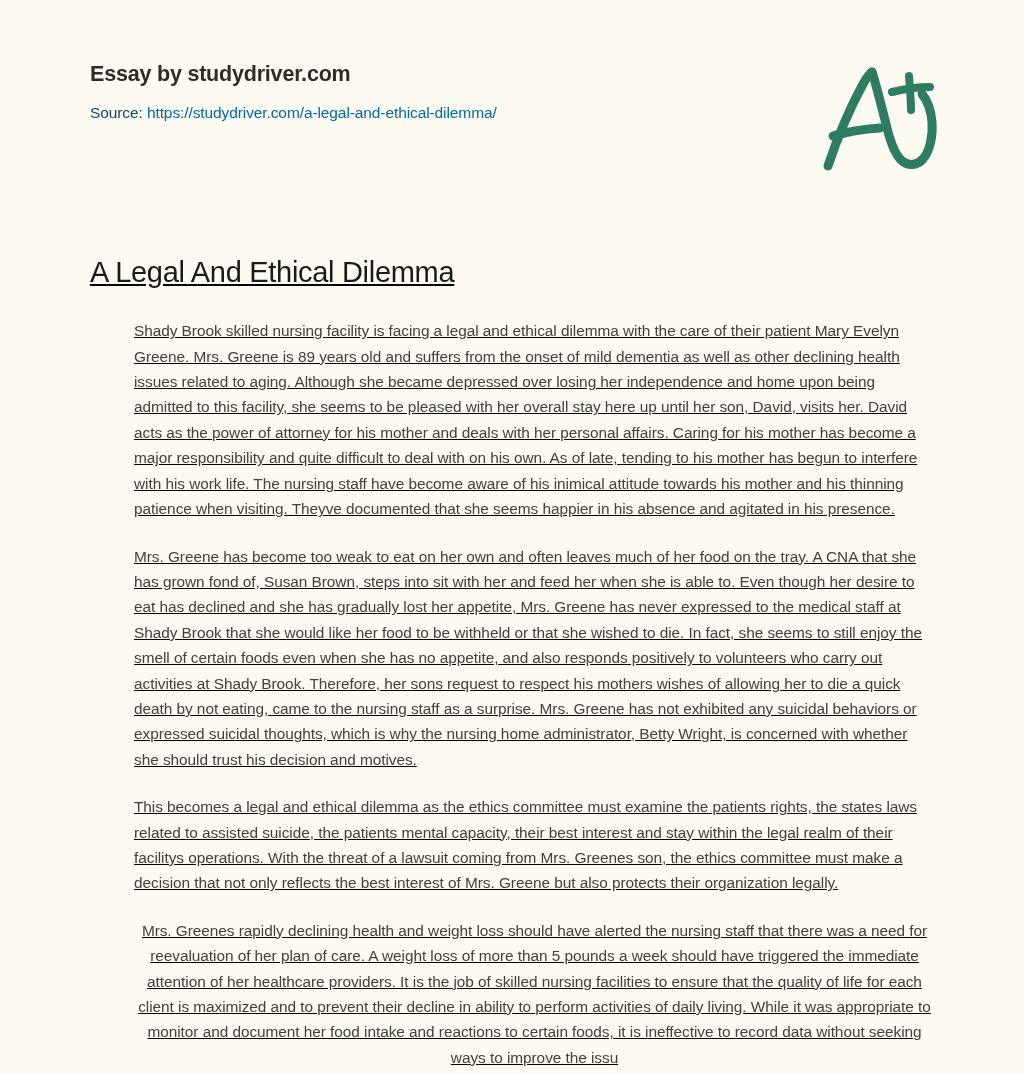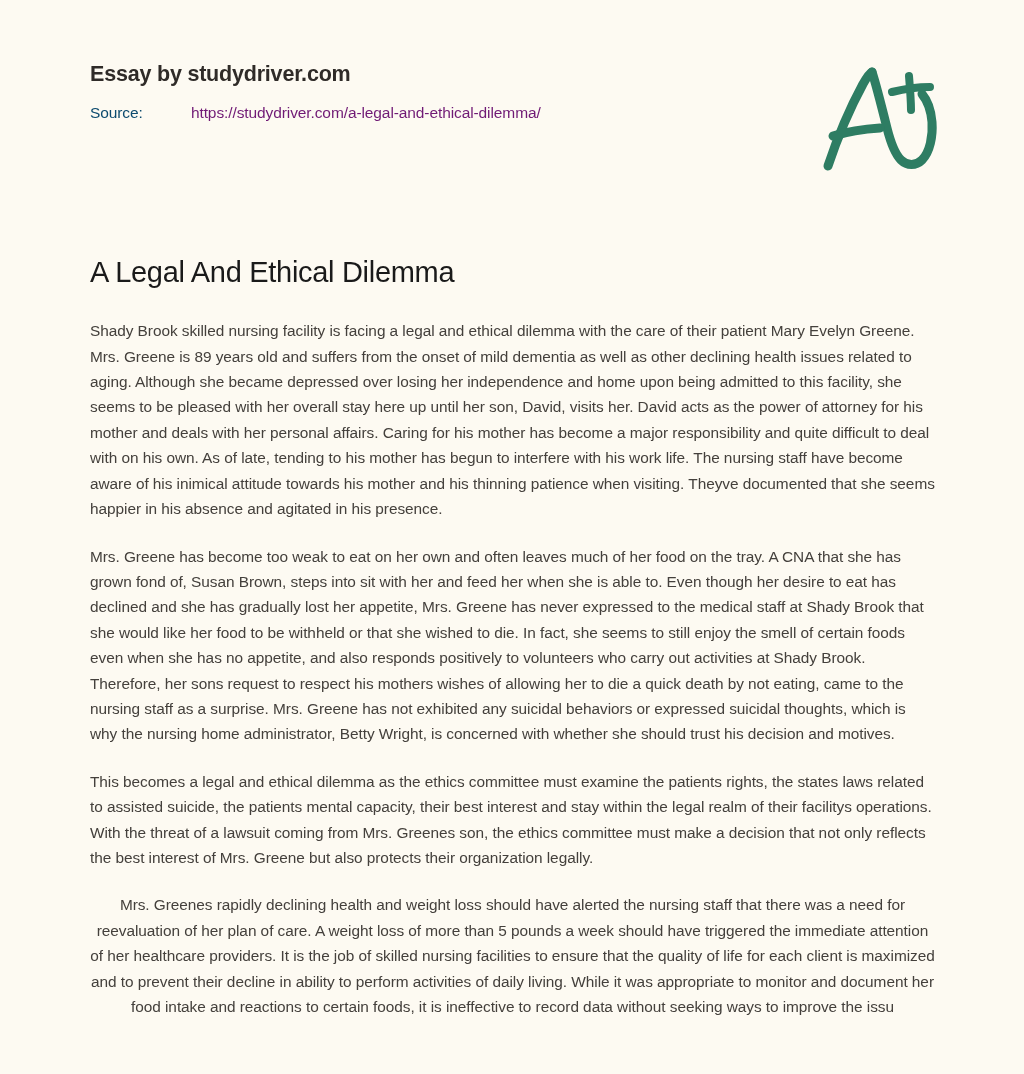--- a/index.html
+++ b/index.html
@@ -53,23 +53,22 @@
     color: #8d8781;
     letter-spacing: -0.1px;
     white-space: nowrap;
   }
 
   .source-label {
     color: #0c4a6e;
   }
 
   .source-url {
-    color: #701a75;
+    color: #0369a1;
     text-decoration: none;
-    margin-left: 44px;
   }
 
   .logo {
     position: absolute;
     left: 806px;
     top: 50px;
     width: 152px;
     height: 132px;
   }
   .logo svg {
@@ -77,20 +76,21 @@
     width: 152px;
     height: 132px;
   }
 
   
   .article {
     position: absolute;
     left: 90px;
     top: 254px;
     width: 845px;
+    text-decoration: underline;
   }
 
   .article-title {
     font-size: 29px;
     font-weight: normal;
     color: #1a1a1a;
     letter-spacing: -0.3px;
     line-height: 1.25;
     margin: 0 0 28px 0;
   }
@@ -106,20 +106,21 @@
 
   .article-body p:last-child {
     margin-bottom: 0;
     text-align: center;
   }
 
   
   .article-body {
     max-height: 800px;
     overflow: hidden;
+    margin-left: 44px;
   }
 </style>
 </head>
 <body>
 
 <div class="page">
 
   <div class="header">
 
     <div class="header-text-block">

